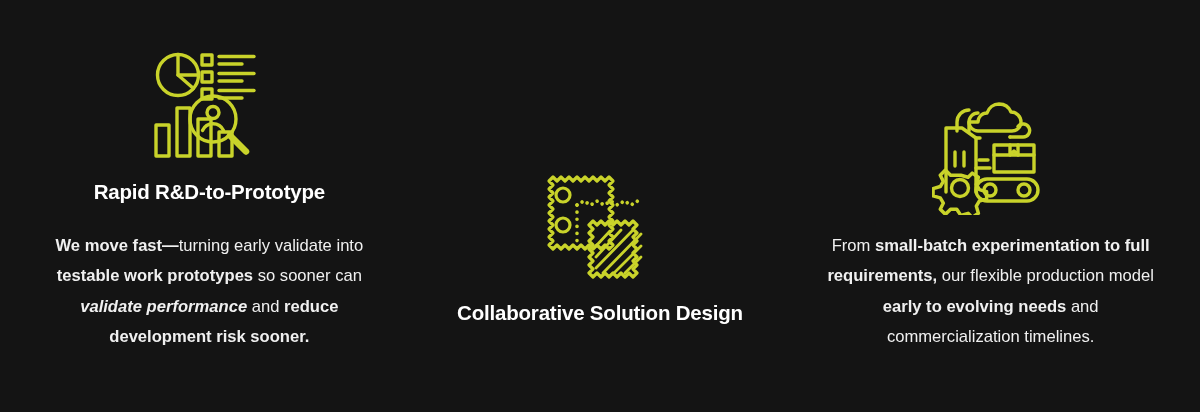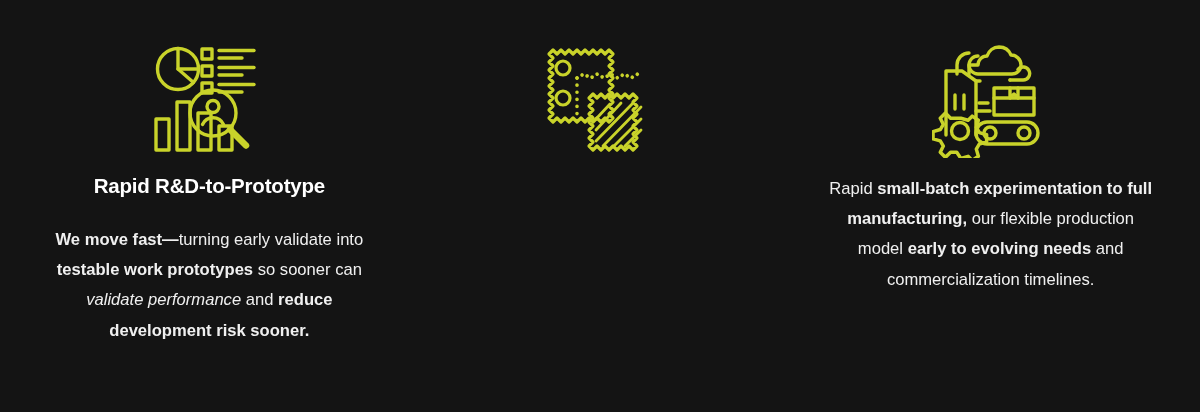--- a/index.html
+++ b/index.html
@@ -16,21 +16,21 @@
     color: #f2f2f2;
     -webkit-font-smoothing: antialiased;
   }
 
   .features-section {
     width: 1200px;
     height: 352px;
     background: #141414;
     display: flex;
     flex-direction: row;
-    align-items: flex-start;
+    align-items: flex-end;
     justify-content: space-between;
     padding: 40px 14px 0 14px;
   }
 
   .feature-card {
     width: 33.3333%;
     display: flex;
     flex-direction: column;
     align-items: center;
     text-align: center;
@@ -57,21 +57,21 @@
   }
 
   .feature-body {
     font-size: 16.6px;
     line-height: 1.82;
     color: #f0f0f0;
     font-weight: 400;
     max-width: 360px;
   }
   .feature-body .b { font-weight: bold; }
-  .feature-body .i { font-style: italic; font-weight: 400; }
+  .feature-body .i { font-style: italic; font-weight: 700; }
 
   
   .card-1 .feature-body { max-width: 345px; }
   .card-2 .feature-body { max-width: 350px; }
   .card-3 .feature-body { max-width: 330px; }
 </style>
 </head>
 <body style="background: rgb(20, 20, 20);">
 
 <section class="features-section">
@@ -133,20 +133,21 @@
                  l4 -4 l-4 -4 l4 -4 l-4 -4 l4 -4 l-4 -4 l4 -4 l-4 -4 l4 -4 l-4 -4 l4 -4 l-4 -4 Z"></path>
 
         <path d="M55 90 L80 63" stroke-width="2.8"></path>
         <path d="M55 101 L92 63" stroke-width="2.8"></path>
         <path d="M62 106 L100 67" stroke-width="2.8"></path>
         <path d="M73 106 L100 79" stroke-width="2.8"></path>
         <path d="M84 106 L100 90" stroke-width="2.8"></path>
         <path d="M55 79 L69 64" stroke-width="2.8"></path>
       </svg>
     </div>
+    <h3 class="feature-title">Collaborative Solution Design</h3>
   </div>
 
   <div class="feature-card card-3">
     <div class="feature-icon">
       <svg viewBox="0 0 118 118" fill="none" stroke="#c9d32a" stroke-width="3.4" stroke-linecap="round" stroke-linejoin="round" aria-hidden="true">
 
         <path d="M46 25 a9 9 0 0 1 9 -9 a13 13 0 0 1 12 -9 a13 13 0 0 1 12 8
                  a10 10 0 0 1 10 10 a9 9 0 0 1 -9 9 H46 a9 9 0 0 1 -9 -9 Z"></path>
 
         <path d="M78 40 h13 a6.5 6.5 0 1 0 -5 -10.5"></path>
@@ -170,16 +171,16 @@
 
         <rect x="44" y="82" width="62" height="22" rx="11"></rect>
         <circle cx="58" cy="93" r="6"></circle>
         <circle cx="92" cy="93" r="6"></circle>
 
         <path d="M29 74 l7 2 l4 -4 l6 4 l-2 7 l3 5 l7 2 v7 l-7 2 l-3 5 l2 7 l-6 4 l-4 -4 l-7 2 l-4 -6
                  l-6 0 l-5 5 l-5 -5 l3 -6 l-3 -5 l-7 -2 v-7 l7 -2 l3 -5 l-3 -6 l5 -5 l5 5 l6 0 Z" transform="translate(-1,2) scale(1.03)"></path>
         <circle cx="28" cy="91" r="8.5"></circle>
       </svg>
     </div>
-    <p class="feature-body"><span>Rapid </span><span class="b">small-batch experimentation to full manufacturing, </span><span>our flexible production model </span><span class="b">early to evolving needs </span><span>and commercialization timelines.</span></p>
+    <p class="feature-body"><span>From </span><span class="b">small-batch experimentation to full requirements, </span><span>our flexible production model </span><span class="b">early to evolving needs </span><span>and commercialization timelines.</span></p>
   </div>
 
 </section>
 
 </body></html>

